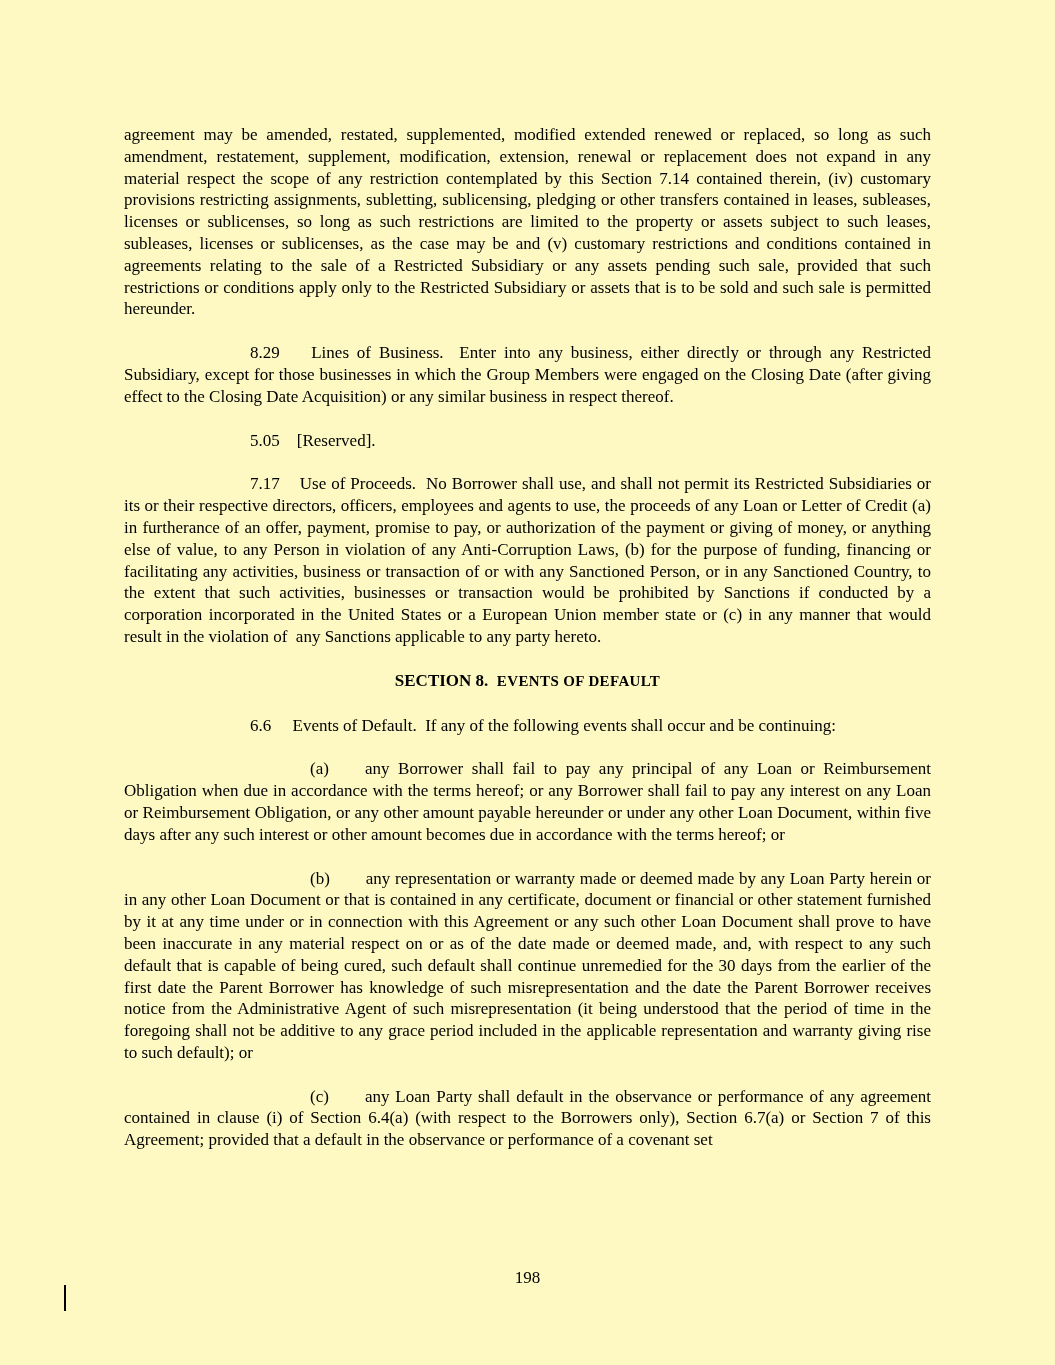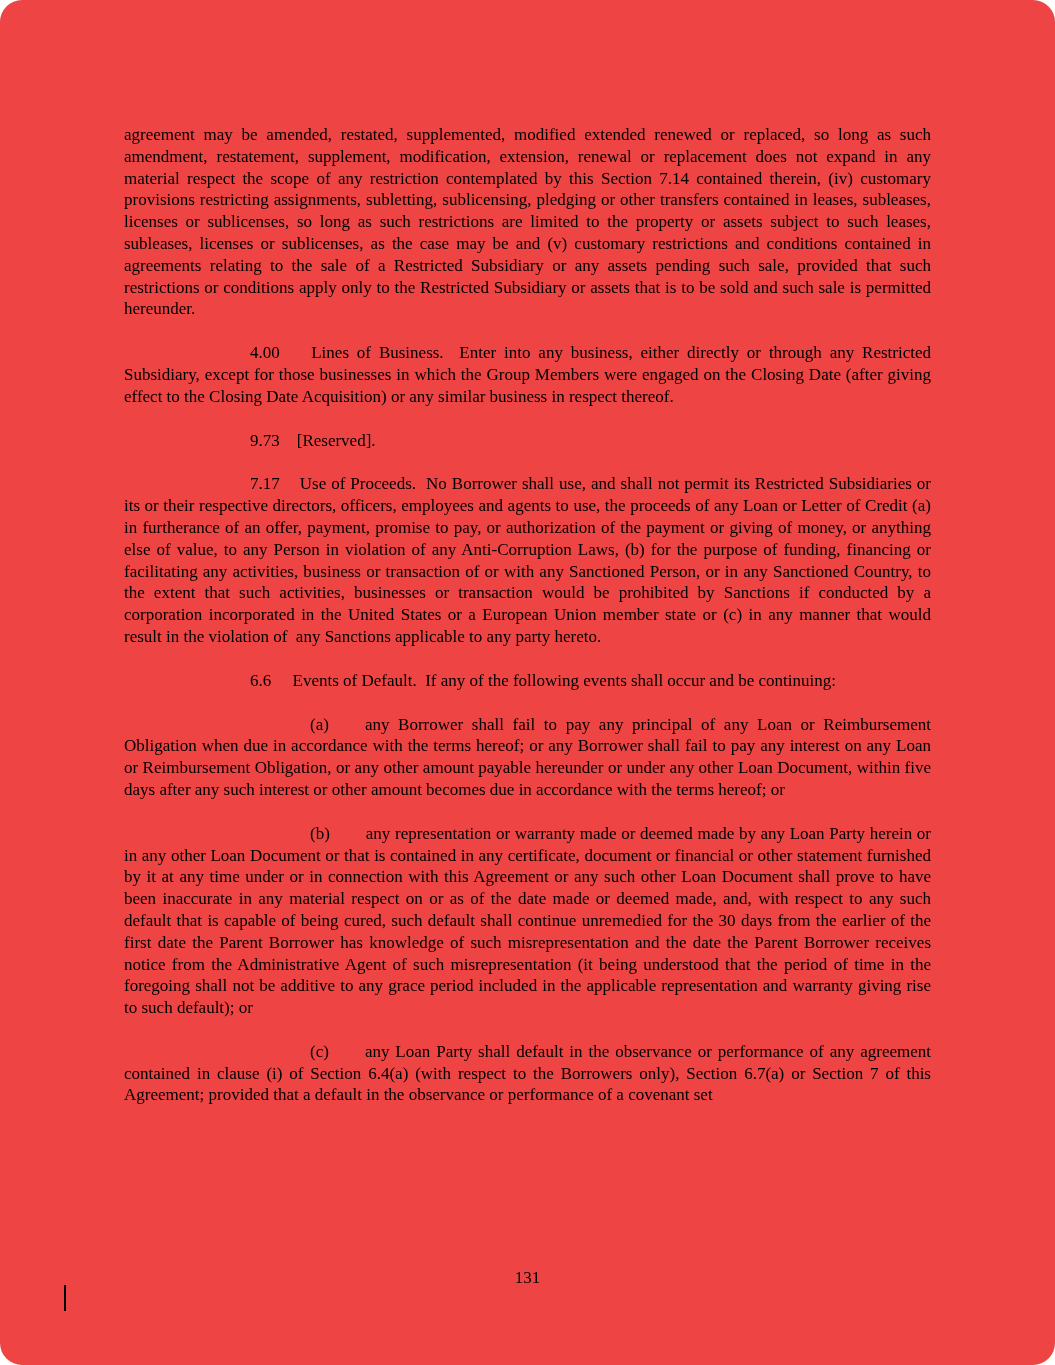--- a/index.html
+++ b/index.html
@@ -11,22 +11,21 @@
     width: 1055px;
     height: 1365px;
     position: relative;
     font-family: "Liberation Serif", serif;
     color: #000000;
     overflow: hidden;
   }
   .page {
     position: absolute;
     inset: 0;
-    background: #ef4444;
-    border-radius: 22px;
+    background: #fef9c3;
   }
   .content {
     position: absolute;
     left: 124px;
     top: 124px;
     width: 807px;
   }
   p.para {
     margin: 0 0 22px 0;
     font-size: 17px;
@@ -62,23 +61,24 @@
     height: 26px;
     background: #000000;
   }
 </style>
 </head>
 <body>
 
 <div class="page">
   <div class="content">
       <p class="para"><span>agreement may be amended, restated, supplemented, modified extended renewed or replaced, so long as such amendment, restatement, supplement, modification, extension, renewal or replacement does not expand in any material respect the scope of any restriction contemplated by this Section 7.14 contained therein, (iv) customary provisions restricting assignments, subletting, sublicensing, pledging or other transfers contained in leases, subleases, licenses or sublicenses, so long as such restrictions are limited to the property or assets subject to such leases, subleases, licenses or sublicenses, as the case may be and (v) customary restrictions and conditions contained in agreements relating to the sale of a Restricted Subsidiary or any assets pending such sale, provided that such restrictions or conditions apply only to the Restricted Subsidiary or assets that is to be sold and such sale is permitted hereunder.</span></p>
-      <p class="para ind1"><span>4.00</span><span class="u">&nbsp;&nbsp;&nbsp;&nbsp;Lines of Business</span><span>.&nbsp; Enter into any business, either directly or through any Restricted Subsidiary, except for those businesses in which the Group Members were engaged on the Closing Date (after giving effect to the Closing Date Acquisition) or any similar business in respect thereof.</span></p>
-      <p class="para ind1"><span>9.73</span><span class="u">&nbsp;&nbsp;&nbsp;&nbsp;[Reserved]</span><span>.</span></p>
+      <p class="para ind1"><span>8.29</span><span class="u">&nbsp;&nbsp;&nbsp;&nbsp;Lines of Business</span><span>.&nbsp; Enter into any business, either directly or through any Restricted Subsidiary, except for those businesses in which the Group Members were engaged on the Closing Date (after giving effect to the Closing Date Acquisition) or any similar business in respect thereof.</span></p>
+      <p class="para ind1"><span>5.05</span><span class="u">&nbsp;&nbsp;&nbsp;&nbsp;[Reserved]</span><span>.</span></p>
       <p class="para ind1"><span>7.17</span><span class="u">&nbsp;&nbsp;&nbsp;&nbsp;Use of Proceeds</span><span>.&nbsp; No Borrower shall use, and shall not permit its Restricted Subsidiaries or its or their respective directors, officers, employees and agents to use, the proceeds of any Loan or Letter of Credit (a) in furtherance of an offer, payment, promise to pay, or authorization of the payment or giving of money, or anything else of value, to any Person in violation of any Anti-Corruption Laws, (b) for the purpose of funding, financing or facilitating any activities, business or transaction of or with any Sanctioned Person, or in any Sanctioned Country, to the extent that such activities, businesses or transaction would be prohibited by Sanctions if conducted by a corporation incorporated in the United States or a European Union member state or (c) in any manner that would result in the violation of&nbsp; any Sanctions applicable to any party hereto.</span></p>
+      <p class="para center"><span class="b">SECTION 8.&nbsp; </span><span class="b caps-small">EVENTS OF DEFAULT</span></p>
       <p class="para ind1"><span>6.6</span><span class="u">&nbsp;&nbsp;&nbsp;&nbsp;&nbsp;Events of Default</span><span>.&nbsp; If any of the following events shall occur and be continuing:</span></p>
       <p class="para ind2"><span>(a)</span><span class="tab">&nbsp;</span><span>any Borrower shall fail to pay any principal of any Loan or Reimbursement Obligation when due in accordance with the terms hereof; or any Borrower shall fail to pay any interest on any Loan or Reimbursement Obligation, or any other amount payable hereunder or under any other Loan Document, within five days after any such interest or other amount becomes due in accordance with the terms hereof; or</span></p>
       <p class="para ind2"><span>(b)</span><span class="tab">&nbsp;</span><span>any representation or warranty made or deemed made by any Loan Party herein or in any other Loan Document or that is contained in any certificate, document or financial or other statement furnished by it at any time under or in connection with this Agreement or any such other Loan Document shall prove to have been inaccurate in any material respect on or as of the date made or deemed made, and, with respect to any such default that is capable of being cured, such default shall continue unremedied for the 30 days from the earlier of the first date the Parent Borrower has knowledge of such misrepresentation and the date the Parent Borrower receives notice from the Administrative Agent of such misrepresentation (it being understood that the period of time in the foregoing shall not be additive to any grace period included in the applicable representation and warranty giving rise to such default); or</span></p>
       <p class="para ind2"><span>(c)</span><span class="tab">&nbsp;</span><span>any Loan Party shall default in the observance or performance of any agreement contained in clause (i) of Section 6.4(a) (with respect to the Borrowers only), Section 6.7(a) or Section 7 of this Agreement; </span><span class="u">provided</span><span> that a default in the observance or performance of a covenant set</span></p>
     </div>
-  <div class="page-number">131</div>
+  <div class="page-number">198</div>
   <div class="change-bar"></div>
 </div>
 
 </body></html>

